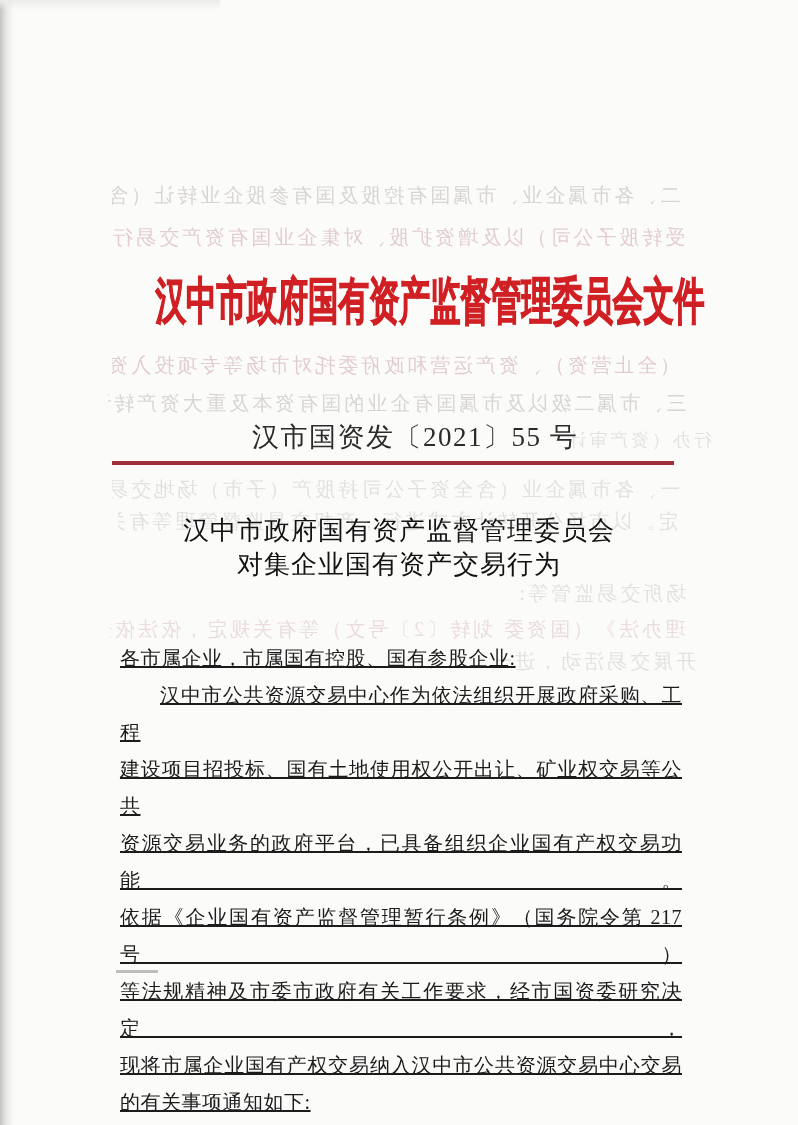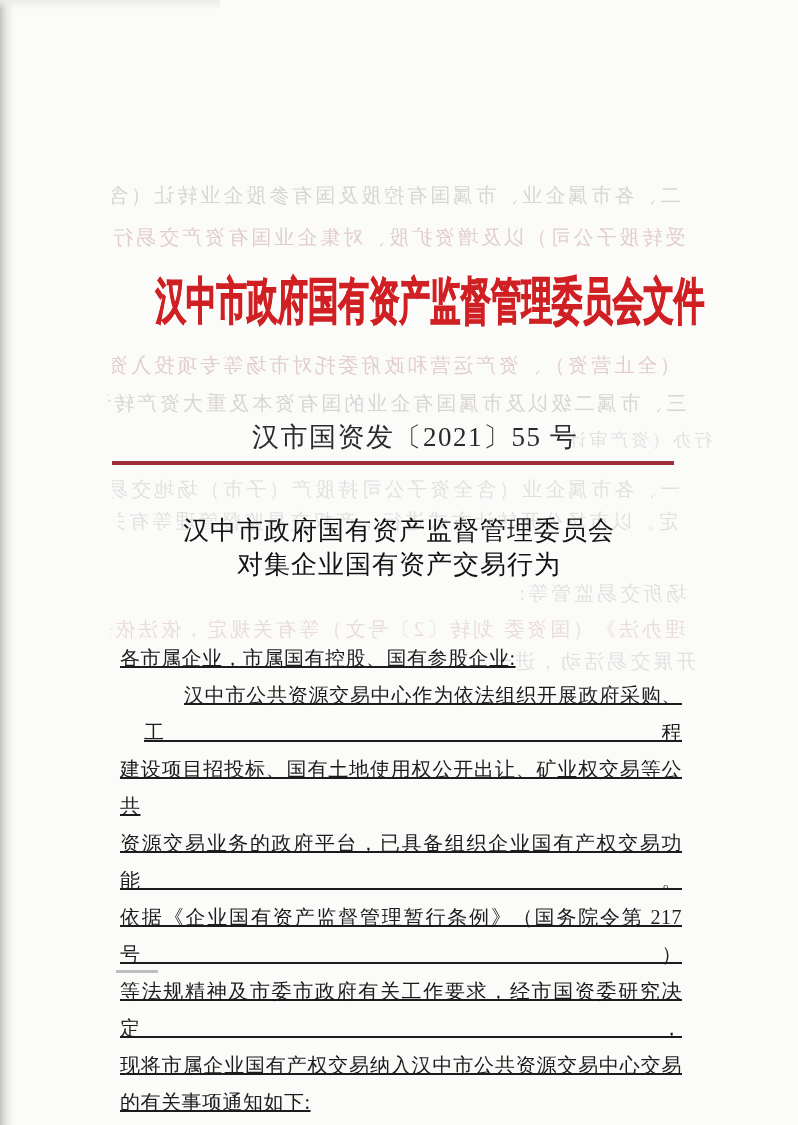--- a/index.html
+++ b/index.html
@@ -66,21 +66,21 @@
     color: #121212;
   }
   .doctitle .tline { white-space: nowrap; }
   .bodytext {
     position: absolute; top: 640px; left: 120px; width: 562px;
     font-size: 20px; line-height: 37px;
     color: #1c1c1c;
     letter-spacing: 0.5px;
   }
   .line { min-height: 37px; text-decoration: underline; }
-  .indent { text-indent: 2em; margin-left: 24px; }
+  .indent { text-indent: 2em; }
   .jlast { text-align: justify; text-align-last: justify; }
   .dash-artifact {
     position: absolute; top: 970px; left: 116px;
     width: 42px; height: 2.5px;
     background: #8d8d8d; opacity: 0.55;
   }
 </style>
 </head>
 <body>
 

